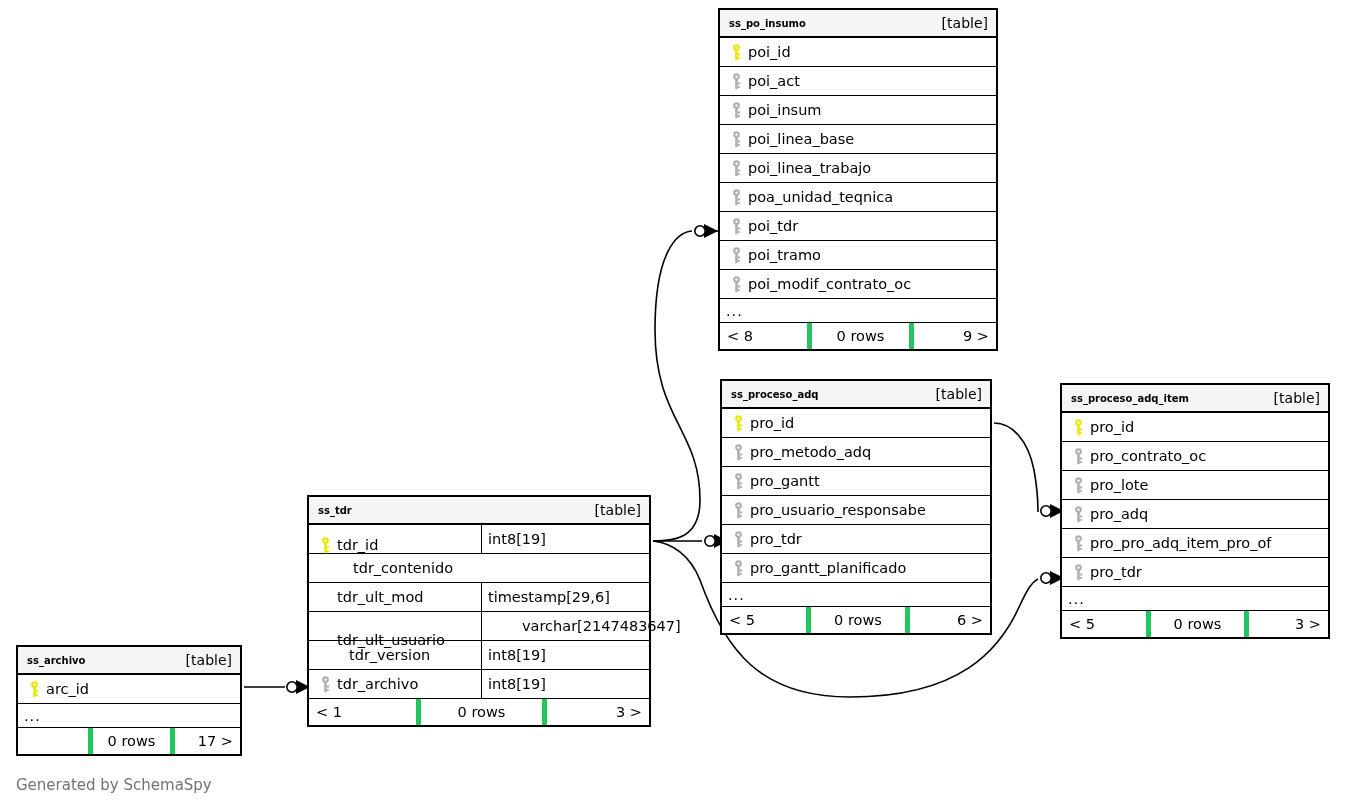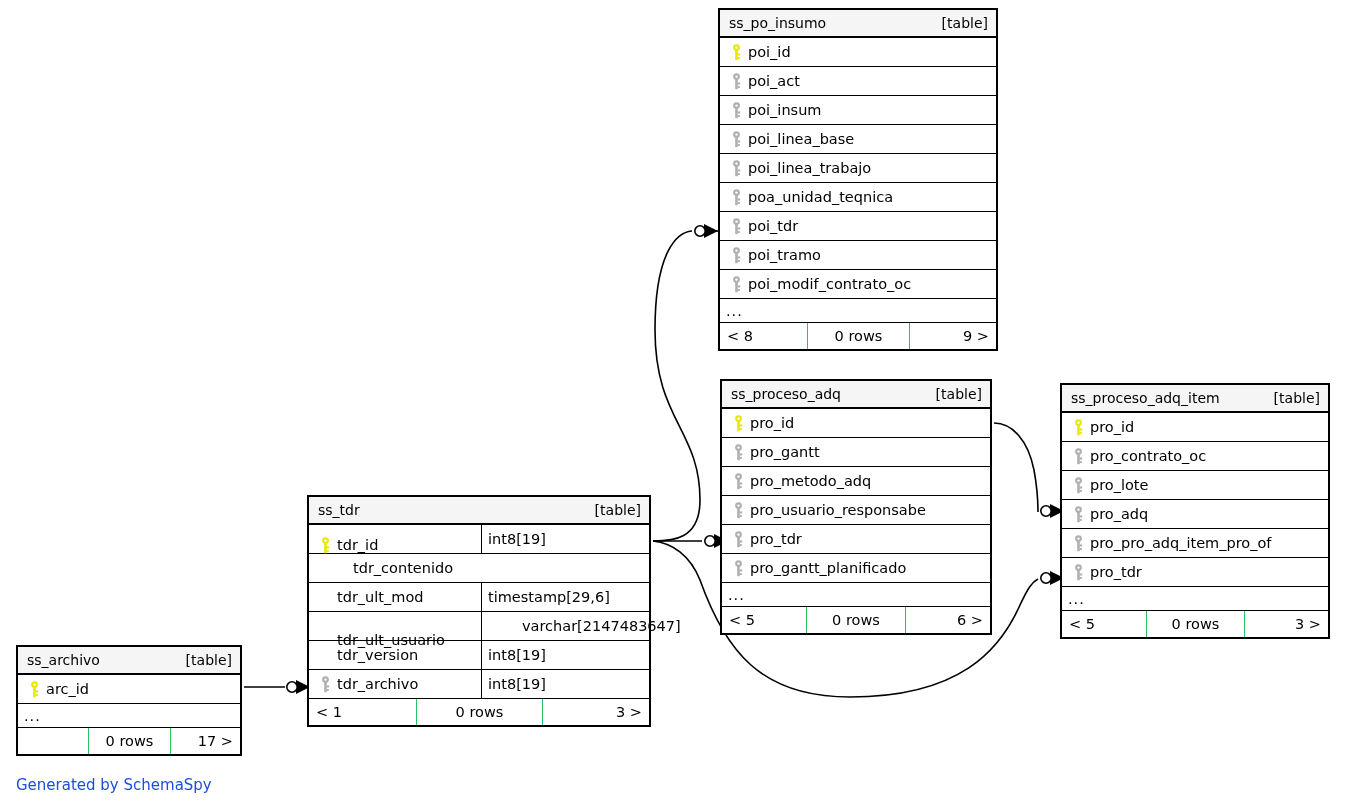--- a/index.html
+++ b/index.html
@@ -40,22 +40,22 @@
     display: flex;
     align-items: center;
     justify-content: space-between;
     background: #f5f5f5;
     border-bottom: 2px solid #000000;
     box-sizing: border-box;
     height: 28px;
     padding: 0 8px 0 9px;
   }
   .tbl-name {
-    font-weight: normal;
-    font-size: 14px;
+    font-weight: bold;
+    font-size: 10px;
     letter-spacing: 0px;
     white-space: nowrap;
   }
   .tbl-tag {
     font-size: 14px;
     white-space: nowrap;
   }
   .col-row {
     display: flex;
     align-items: center;
@@ -107,30 +107,30 @@
     display: flex;
     height: 26px;
     box-sizing: border-box;
     font-size: 14.5px;
   }
   .footer-cell {
     display: flex;
     align-items: center;
     box-sizing: border-box;
     height: 100%;
-    border-left: 1px solid #22c55e;
+    border-left: 5px solid #22c55e;
   }
   .footer-cell:first-child { border-left: none; }
   .fc-left { justify-content: flex-start; padding-left: 7px; }
   .fc-mid { justify-content: center; }
   .fc-right { justify-content: flex-end; padding-right: 7px; }
   .caption {
     position: absolute;
     font-size: 15px;
-    color: #1d4ed8;
+    color: #737373;
     white-space: nowrap;
     z-index: 2;
   }
 </style>
 </head>
 <body>
 
 <div id="canvas">
 
   <svg id="edges" viewBox="0 0 1347 805" width="1347" height="805" xmlns="http://www.w3.org/2000/svg">
@@ -332,35 +332,35 @@
           <div class="col-namecell">
             <span class="keyslot">
               <svg width="11" height="17" viewBox="0 0 11 17">
                 <circle cx="5.5" cy="3.6" r="3.4" fill="#b0b0b0"></circle>
                 <circle cx="5.5" cy="3.6" r="1.2" fill="#ffffff"></circle>
                 <rect x="4.2" y="5.6" width="2.6" height="10.6" fill="#b0b0b0"></rect>
                 <rect x="6.8" y="9.4" width="2.4" height="2.1" fill="#b0b0b0"></rect>
                 <rect x="6.8" y="13.0" width="2.0" height="2.0" fill="#b0b0b0"></rect>
               </svg>
             </span>
+            <span class="col-label">pro_metodo_adq</span>
+          </div>
+        </div>
+        <div class="col-row">
+          <div class="col-namecell">
+            <span class="keyslot">
+              <svg width="11" height="17" viewBox="0 0 11 17">
+                <circle cx="5.5" cy="3.6" r="3.4" fill="#b0b0b0"></circle>
+                <circle cx="5.5" cy="3.6" r="1.2" fill="#ffffff"></circle>
+                <rect x="4.2" y="5.6" width="2.6" height="10.6" fill="#b0b0b0"></rect>
+                <rect x="6.8" y="9.4" width="2.4" height="2.1" fill="#b0b0b0"></rect>
+                <rect x="6.8" y="13.0" width="2.0" height="2.0" fill="#b0b0b0"></rect>
+              </svg>
+            </span>
             <span class="col-label">pro_gantt</span>
-          </div>
-        </div>
-        <div class="col-row">
-          <div class="col-namecell">
-            <span class="keyslot">
-              <svg width="11" height="17" viewBox="0 0 11 17">
-                <circle cx="5.5" cy="3.6" r="3.4" fill="#b0b0b0"></circle>
-                <circle cx="5.5" cy="3.6" r="1.2" fill="#ffffff"></circle>
-                <rect x="4.2" y="5.6" width="2.6" height="10.6" fill="#b0b0b0"></rect>
-                <rect x="6.8" y="9.4" width="2.4" height="2.1" fill="#b0b0b0"></rect>
-                <rect x="6.8" y="13.0" width="2.0" height="2.0" fill="#b0b0b0"></rect>
-              </svg>
-            </span>
-            <span class="col-label">pro_metodo_adq</span>
           </div>
         </div>
         <div class="col-row">
           <div class="col-namecell">
             <span class="keyslot">
               <svg width="11" height="17" viewBox="0 0 11 17">
                 <circle cx="5.5" cy="3.6" r="3.4" fill="#b0b0b0"></circle>
                 <circle cx="5.5" cy="3.6" r="1.2" fill="#ffffff"></circle>
                 <rect x="4.2" y="5.6" width="2.6" height="10.6" fill="#b0b0b0"></rect>
                 <rect x="6.8" y="9.4" width="2.4" height="2.1" fill="#b0b0b0"></rect>
@@ -541,21 +541,21 @@
         <div class="col-row">
           <div class="col-namecell" style="width:172px; flex:0 0 172px;margin-top:28px;">
             <span class="keyslot"></span>
             <span class="col-label">tdr_ult_usuario</span>
           </div>
           <div class="col-typecell" style="flex:1 1 auto;padding-left:40px;">
             <span>varchar[2147483647]</span>
           </div>
         </div>
         <div class="col-row">
-          <div class="col-namecell" style="width:172px; flex:0 0 172px;">
+          <div class="col-namecell" style="width:172px; flex:0 0 172px;gap:12px;">
             <span class="keyslot"></span>
             <span class="col-label">tdr_version</span>
           </div>
           <div class="col-typecell" style="flex:1 1 auto;">
             <span>int8[19]</span>
           </div>
         </div>
         <div class="col-row">
           <div class="col-namecell" style="width:172px; flex:0 0 172px;">
             <span class="keyslot">

